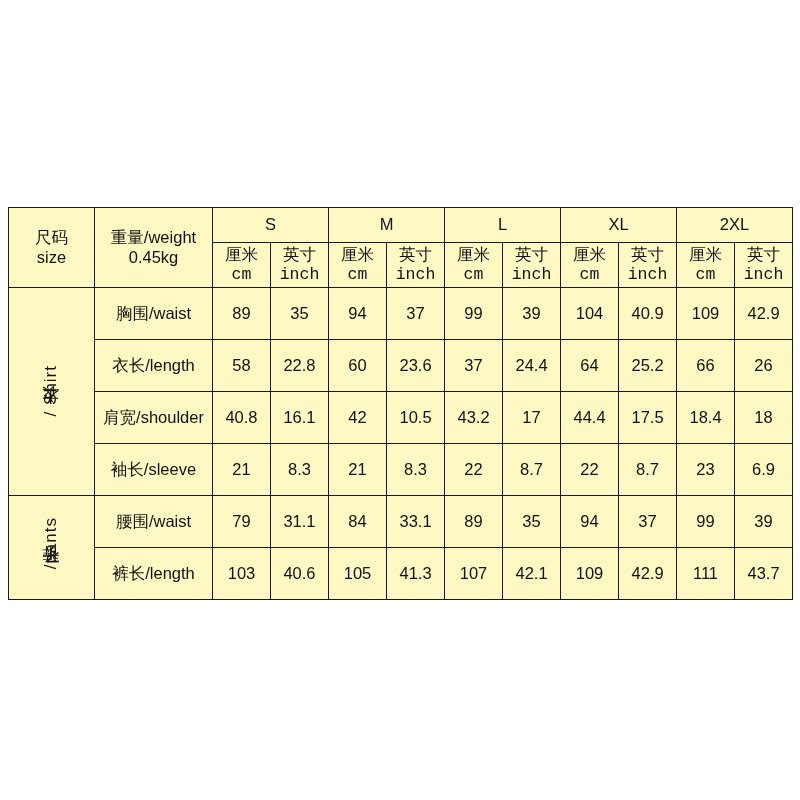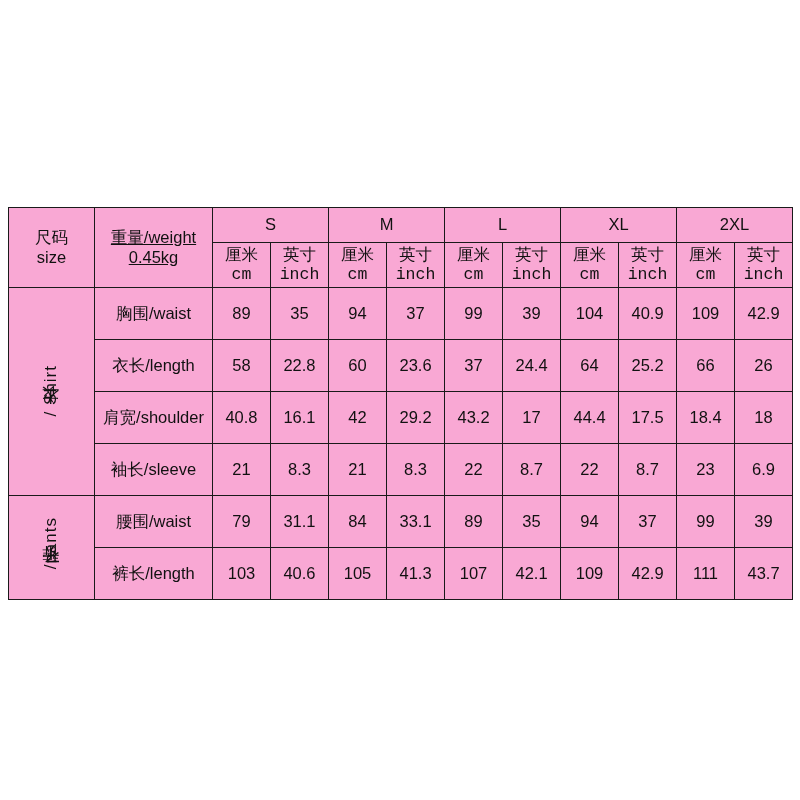--- a/index.html
+++ b/index.html
@@ -20,21 +20,21 @@
   #table-wrap {
     position: absolute;
     left: 8px;
     top: 207px;
     width: 784px;
   }
   table.size-chart {
     border-collapse: collapse;
     width: 784px;
     table-layout: fixed;
-    background: #f9a8d4;
+    background: #fef9c3;
     padding-left: 28px;
   }
   table.size-chart td {
     border: 1px solid #1a1a1a;
     text-align: center;
     vertical-align: middle;
     color: #111111;
     font-size: 16.5px;
     padding: 2px 2px;
     line-height: 1.18;
@@ -44,21 +44,20 @@
   col.c-label   { width: 118px; }
   col.c-val     { width: 58px; }
   col.c-val2    { width: 58px; }
 
   .cell-sizecode {
     font-size: 17px;
   }
   .cell-weight {
     font-size: 16px;
     line-height: 1.3;
-    text-decoration: underline;
   }
   .size-head {
     font-size: 17px;
     height: 30px;
   }
   .unit-head {
     font-size: 15.5px;
     line-height: 1.15;
     height: 40px;
     font-family: Liberation Mono, monospace;
@@ -201,21 +200,21 @@
           <td>25.2</td>
           <td>66</td>
           <td>26</td>
         </tr>
 
         <tr class="data-row">
           <td class="row-label">肩宽/shoulder</td>
           <td>40.8</td>
           <td>16.1</td>
           <td>42</td>
-          <td>29.2</td>
+          <td>10.5</td>
           <td>43.2</td>
           <td>17</td>
           <td>44.4</td>
           <td>17.5</td>
           <td>18.4</td>
           <td>18</td>
         </tr>
 
         <tr class="data-row">
           <td class="row-label">袖长/sleeve</td>

